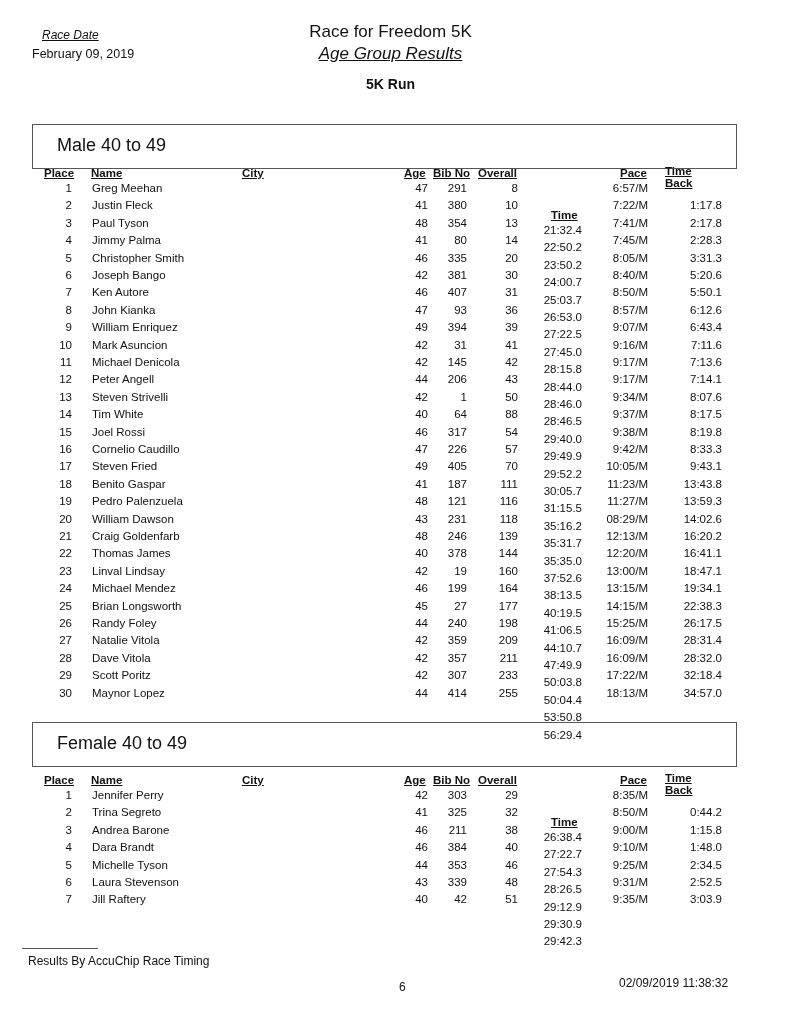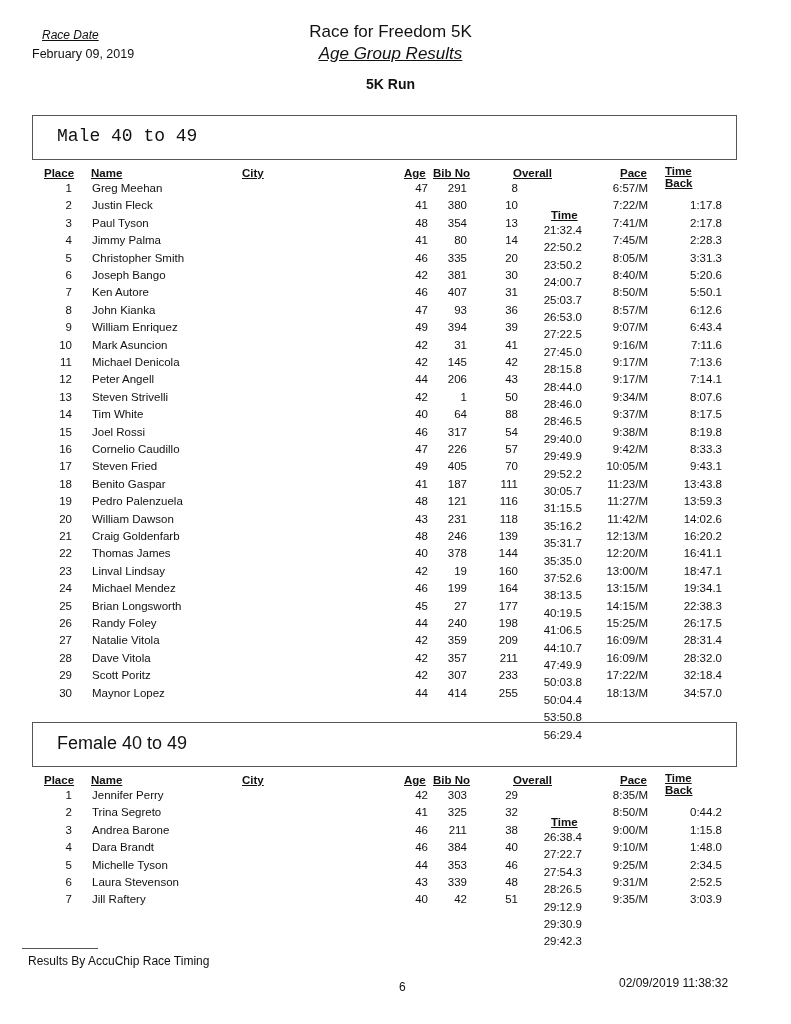--- a/index.html
+++ b/index.html
@@ -22,40 +22,40 @@
   .c-age { left:398px; width:30px; text-align:right; }
   .c-bib { left:433px; width:34px; text-align:right; }
   .c-ovr { left:478px; width:40px; text-align:right; }
   .c-time { left:530px; width:52px; text-align:right;margin-top:42px; }
   .c-pace { left:590px; width:58px; text-align:right; }
   .c-back { left:660px; width:62px; text-align:right; }
   .hdr .c-place { left:44px; width:auto; text-align:left; }
   .hdr .c-name { left:91px; }
   .hdr .c-age { left:404px; width:auto; text-align:left; }
   .hdr .c-bib { left:433px; width:auto; text-align:right; }
-  .hdr .c-ovr { left:478px; width:auto; text-align:center;margin-left:35px; }
+  .hdr .c-ovr { left:478px; width:auto; text-align:center; }
   .hdr .c-time { left:551px; width:auto; text-align:left; }
   .hdr .c-pace { left:620px; width:auto; text-align:left; }
   .hdr .c-back { left:665px; width:auto; text-align:left; top:-2px; }
   #footer-rule { left:22px; top:948px; width:76px; border-top:1px solid #555; }
   #footer-credit { left:28px; top:954px; font-size:12px; }
   #page-number { left:399px; top:980px; font-size:12px; }
   #print-stamp { left:619px; top:976px; font-size:12px; }
 </style>
 </head>
 <body>
 
 <div class="abs" id="race-date-label">Race Date</div>
 <div class="abs" id="race-date">February 09, 2019</div>
 <div class="abs" id="title">Race for Freedom 5K</div>
 <div class="abs" id="subtitle">Age Group Results</div>
 <div class="abs" id="event">5K Run</div>
 
 <div id="groups">
-    <div class="group-box" style="top: 115px; font-family: Liberation Mono, monospace;">
+    <div class="group-box" style="top: 124px;">
       <span>Male 40 to 49</span>
     </div>
     <div class="hdr" style="top: 167px;">
       <span class="c-place">Place</span>
       <span class="c-name">Name</span>
       <span class="c-city">City</span>
       <span class="c-age">Age</span>
       <span class="c-bib">Bib No</span>
       <span class="c-ovr">Overall</span>
       <span class="c-time">Time</span>
@@ -272,21 +272,21 @@
       <span class="c-back">13:59.3</span>
     </div>
     <div class="row" style="top: 512.6px;">
       <span class="c-place">20</span>
       <span class="c-name">William Dawson</span>
       <span class="c-city"></span>
       <span class="c-age">43</span>
       <span class="c-bib">231</span>
       <span class="c-ovr">118</span>
       <span class="c-time">35:35.0</span>
-      <span class="c-pace">11:42/M</span>
+      <span class="c-pace">08:29/M</span>
       <span class="c-back">14:02.6</span>
     </div>
     <div class="row" style="top: 530px;">
       <span class="c-place">21</span>
       <span class="c-name">Craig Goldenfarb</span>
       <span class="c-city"></span>
       <span class="c-age">48</span>
       <span class="c-bib">246</span>
       <span class="c-ovr">139</span>
       <span class="c-time">37:52.6</span>

